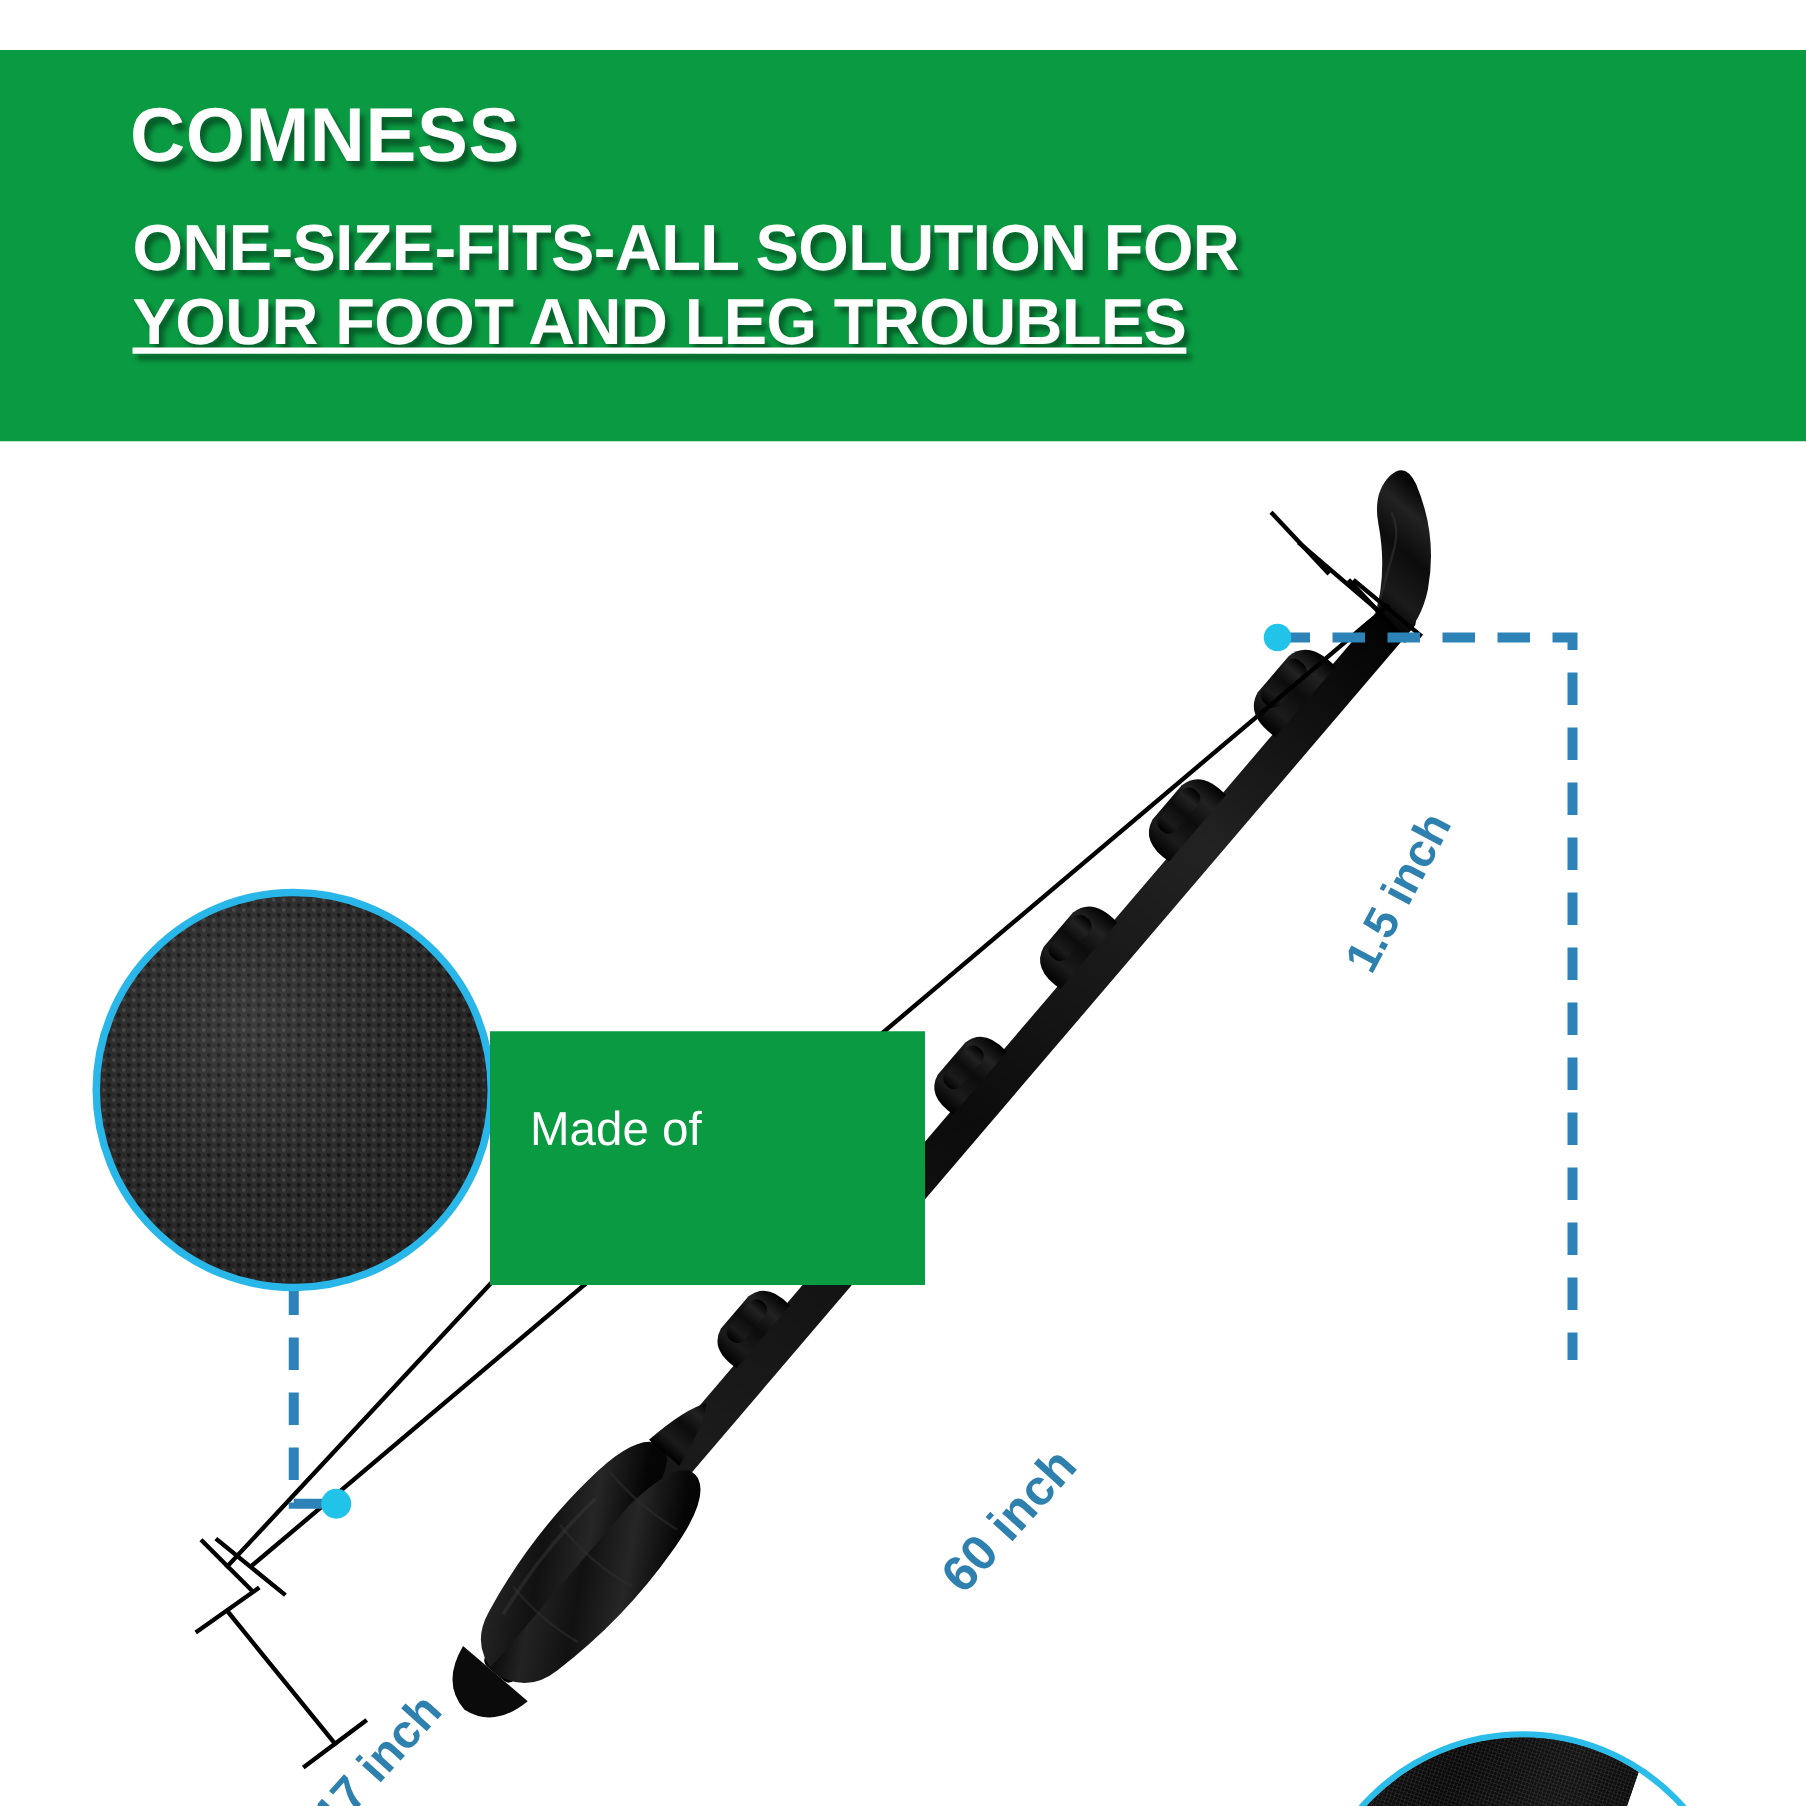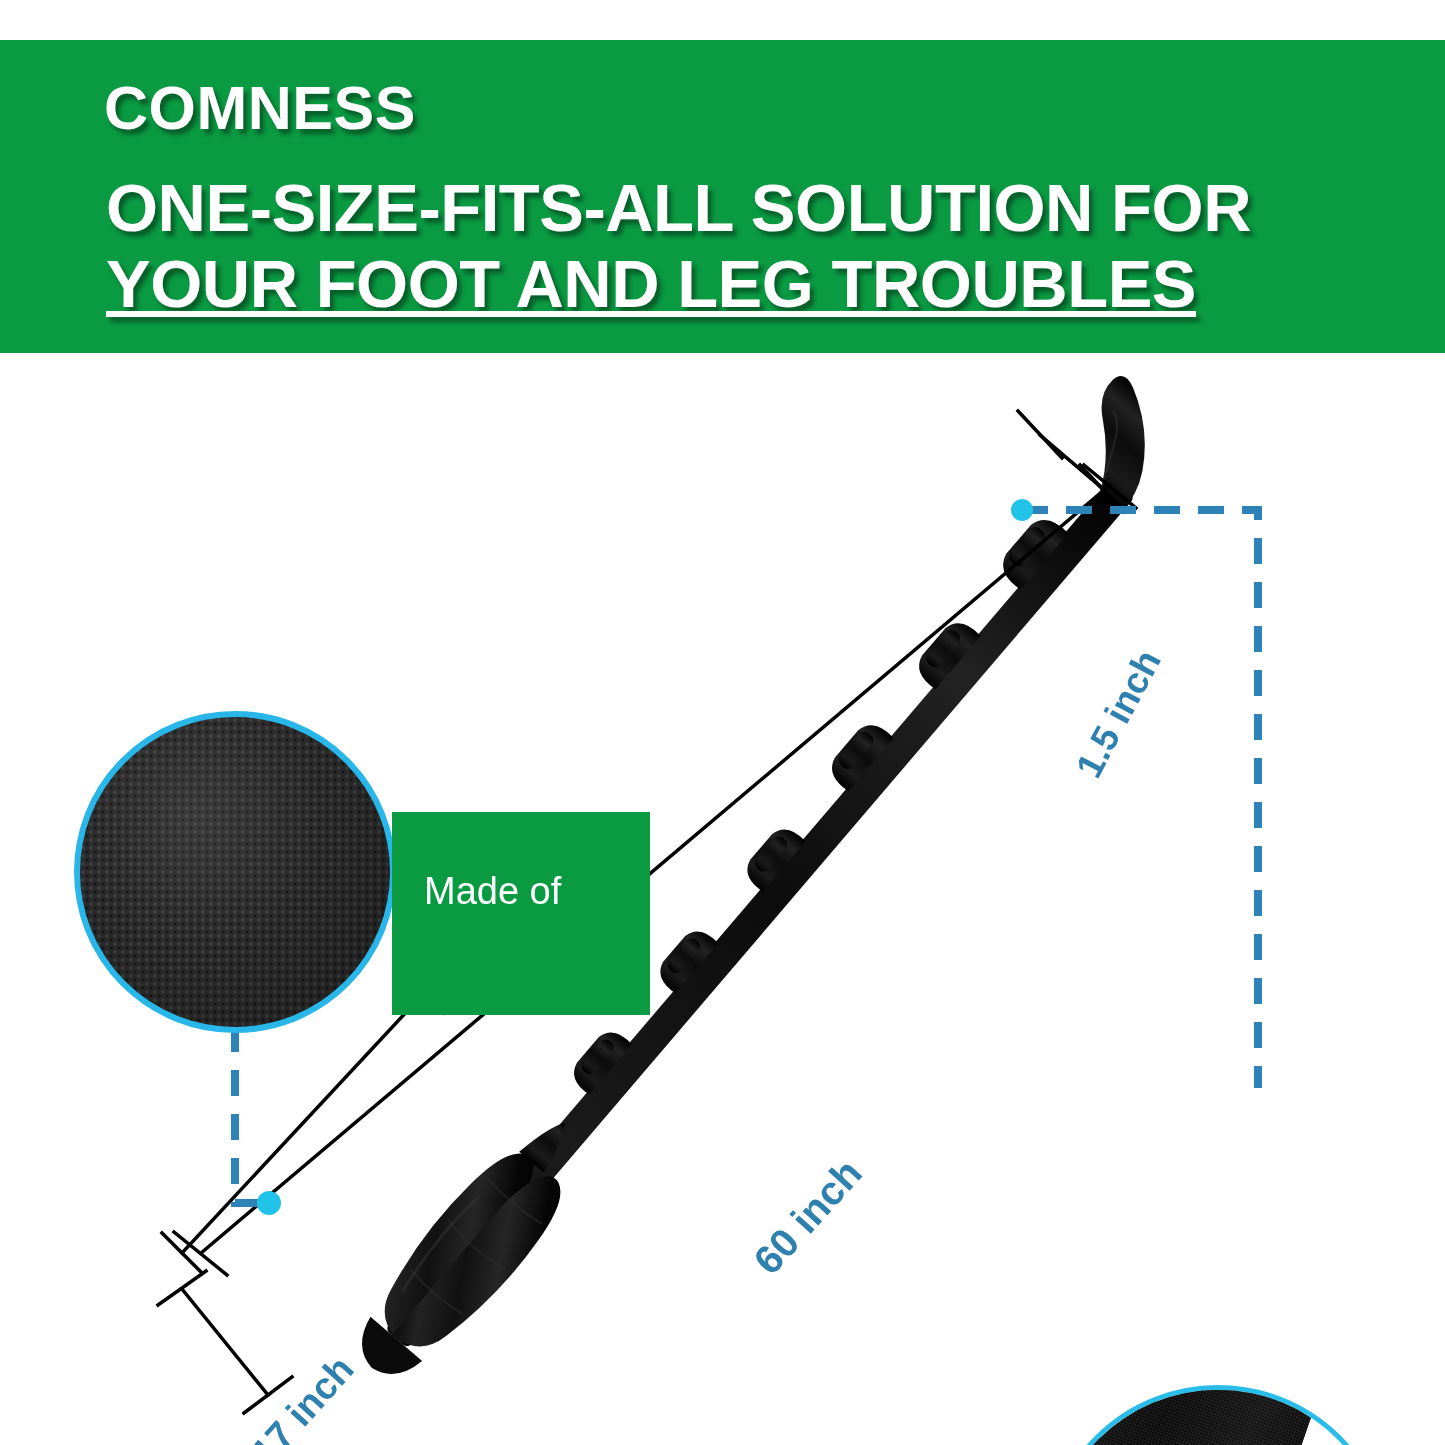--- a/index.html
+++ b/index.html
@@ -37,21 +37,21 @@
     text-shadow: 4px 5px 4px rgba(0,0,0,0.40);
     font-family: "Liberation Sans", sans-serif;
     white-space: nowrap;
     line-height: 1.05;
   }
   #headline {
     position: absolute;
     left: 106px;
     top: 130px;
     width: 1250px;
-    font-size: 67px;
+    font-size: 52px;
     font-weight: bold;
     color: #ffffff;
     text-shadow: 4px 5px 4px rgba(0,0,0,0.40);
     line-height: 1.13;
     letter-spacing: -0.5px;
     font-family: "Liberation Sans", sans-serif;
   }
   #headline .hl-line { display: block; }
   #headline .hl-line-2 { text-align: left; text-decoration: underline; }
 
@@ -74,22 +74,22 @@
   
   .callout-box {
     position: absolute;
     background: #0a9a42;
     color: #ffffff;
     font-family: "Liberation Sans", sans-serif;
     box-sizing: border-box;
   }
   #callout-nylon {
     left: 392px;
-    top: 499px;
-    width: 258px;
+    top: 512px;
+    width: 348px;
     height: 203px;
     padding: 54px 0 0 32px;
     font-size: 38px;
     line-height: 1.35;
   }
   .callout-line { display: block; white-space: nowrap; }
 
   
   .inset-circle {
     position: absolute;

